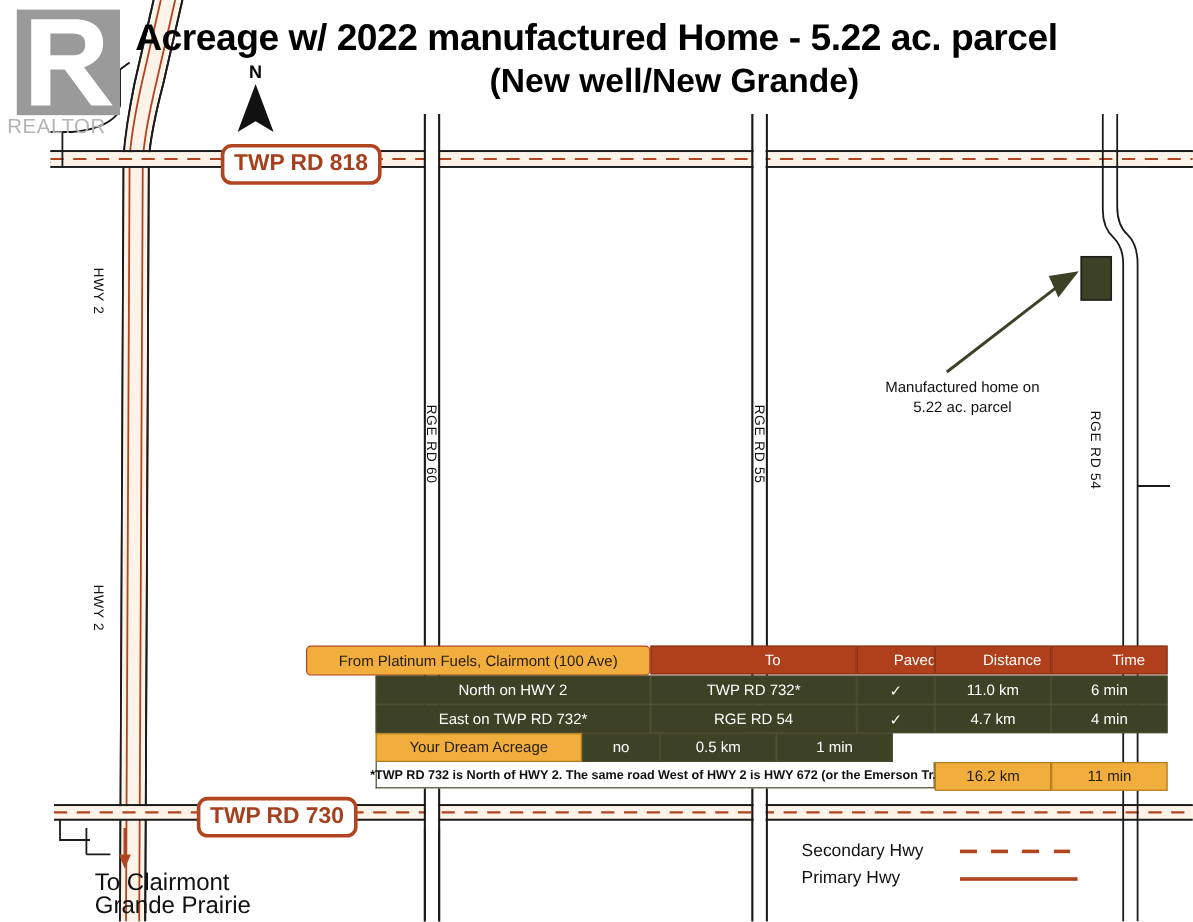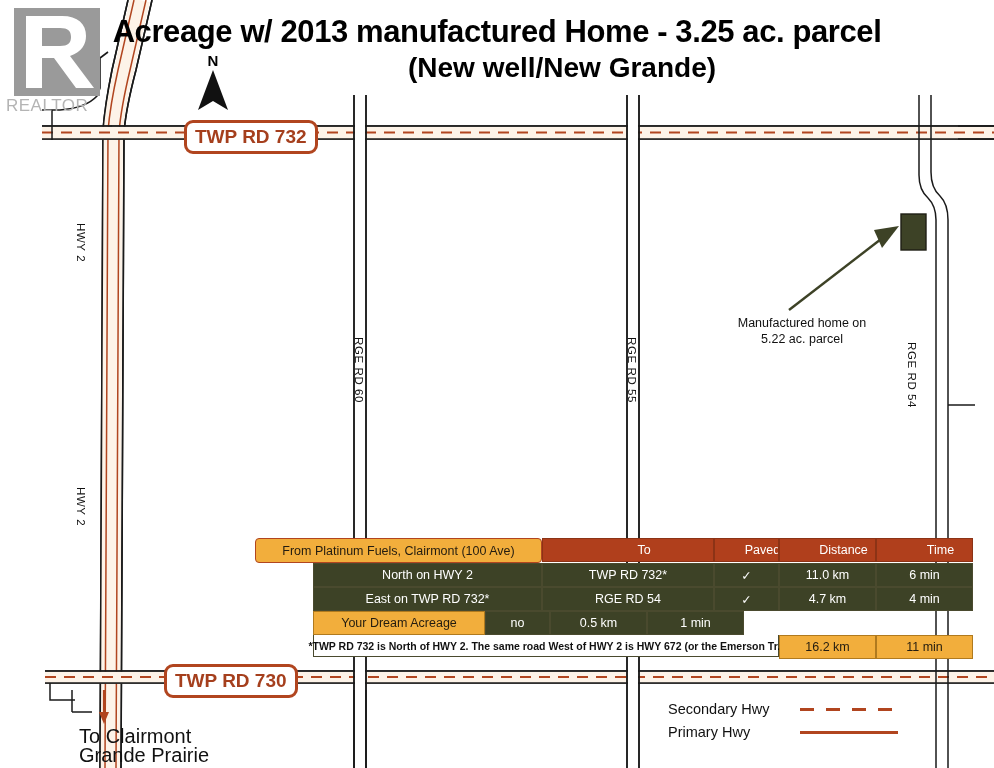--- a/index.html
+++ b/index.html
@@ -171,32 +171,32 @@
   <div class="wm">
     <div class="wm-sq"></div>
     <svg class="wm-r" viewBox="0 0 74 80">
       <path d="M6,4 L6,76 L22,76 L22,46 L34,46 L56,76 L74,76 L50,44 C62,40 66,32 66,24 C66,12 58,4 42,4 Z
                M22,16 L40,16 C48,16 51,19 51,25 C51,31 48,34 40,34 L22,34 Z" fill="#ffffff"></path>
     </svg>
     <div class="wm-txt">REALTOR</div>
   </div>
 
   <div class="title">
-    <div class="title-l1">Acreage w/ 2013 manufactured Home - 3.25 ac. parcel</div>
+    <div class="title-l1">Acreage w/ 2022 manufactured Home - 5.22 ac. parcel</div>
     <div class="title-l2">(New well/New Grande)</div>
   </div>
 
   <div class="north">
     <div class="north-n">N</div>
     <svg viewBox="0 0 34 44" style="position:absolute;left:0;top:16px;width:34px;height:44px;">
       <polygon points="17,2 32,42 17,33 2,42" fill="#111111"></polygon>
     </svg>
   </div>
 
-  <div class="shield" style="left:184px;top:120px;">TWP RD 732</div>
+  <div class="shield" style="left:184px;top:120px;">TWP RD 818</div>
   <div class="shield" style="left:164px;top:664px;">TWP RD 730</div>
 
   <div class="vlabel" style="left:87px;top:223px;">HWY 2</div>
   <div class="vlabel" style="left:87px;top:487px;">HWY 2</div>
   <div class="vlabel" style="left:365px;top:337px;">RGE RD 60</div>
   <div class="vlabel" style="left:638px;top:337px;">RGE RD 55</div>
   <div class="vlabel" style="left:918px;top:342px;">RGE RD 54</div>
 
   <div class="anno" style="left:722px;top:315px;width:160px;">
     <div>Manufactured home on</div>

